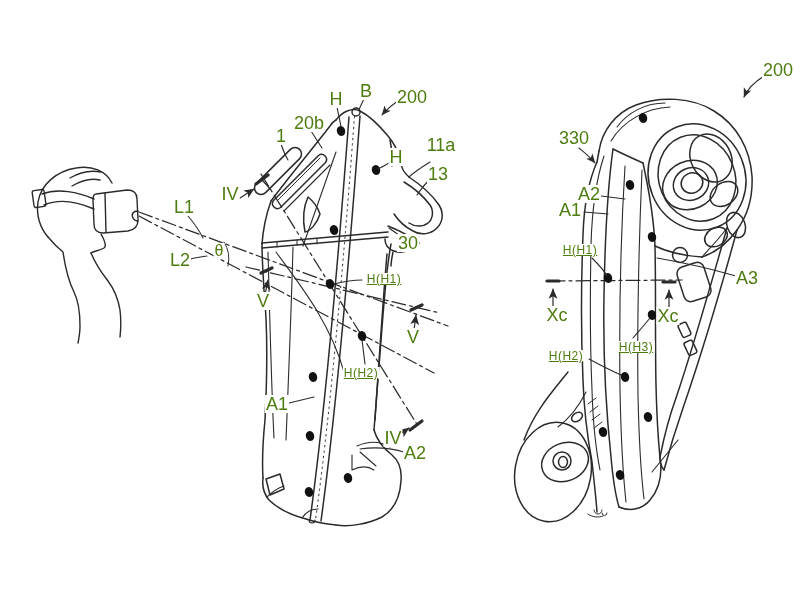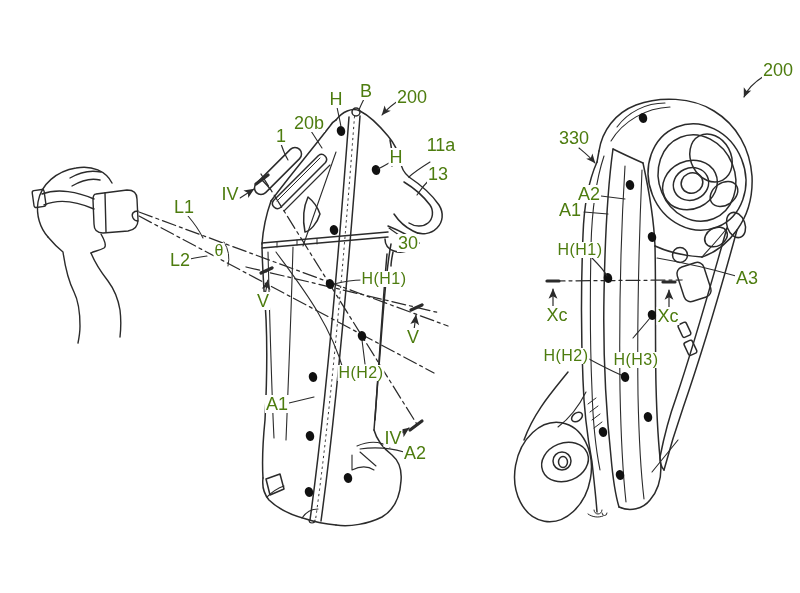--- a/index.html
+++ b/index.html
@@ -1,21 +1,21 @@
 <!DOCTYPE html>
 <html><head>
 <meta charset="utf-8">
 <style>
   html,body{margin:0;padding:0;background:#ffffff;}
   .stage{position:relative;width:800px;height:593px;background:#fff;overflow:hidden;
          font-family:"Liberation Sans", sans-serif;}
   .art{position:absolute;left:0;top:0;}
   .lbl{position:absolute;transform:translate(-50%,-50%);font-size:18px;color:#4d7c0f;
        white-space:nowrap;background:#fff;padding:0 1px;line-height:1;z-index:5;}
-  .lbl.small{font-size:16px;letter-spacing:0.5px;}
+  .lbl.small{font-size:12px;letter-spacing:0.5px;text-decoration:underline;}
   .lbl.theta{font-size:16px;}
   svg path, svg line, svg ellipse, svg circle, svg rect, svg polyline{vector-effect:non-scaling-stroke;}
 </style>
 </head>
 <body>
 
 <div class="stage">
 
 <svg class="art" width="800" height="593" viewBox="0 0 800 593" fill="none" stroke="#2b2b2b" stroke-width="1.5" stroke-linecap="round" stroke-linejoin="round">
   <defs>
@@ -217,16 +217,16 @@
 <div class="lbl" style="left:415px;top:453px">A2</div>
 
 <div class="lbl" style="left:778px;top:70px">200</div>
 <div class="lbl" style="left:574px;top:138px">330</div>
 <div class="lbl" style="left:589px;top:194px">A2</div>
 <div class="lbl" style="left:570px;top:210px">A1</div>
 <div class="lbl small" style="left:580px;top:250px">H(H1)</div>
 <div class="lbl" style="left:747px;top:278px">A3</div>
 <div class="lbl" style="left:557px;top:315px">Xc</div>
 <div class="lbl" style="left:668px;top:316px">Xc</div>
-<div class="lbl small" style="left:636px;top:360px">H(H3)</div>
+<div class="lbl small" style="left:636px;top:347px">H(H3)</div>
 <div class="lbl small" style="left:566px;top:356px">H(H2)</div>
 
 </div>
 
 </body></html>

